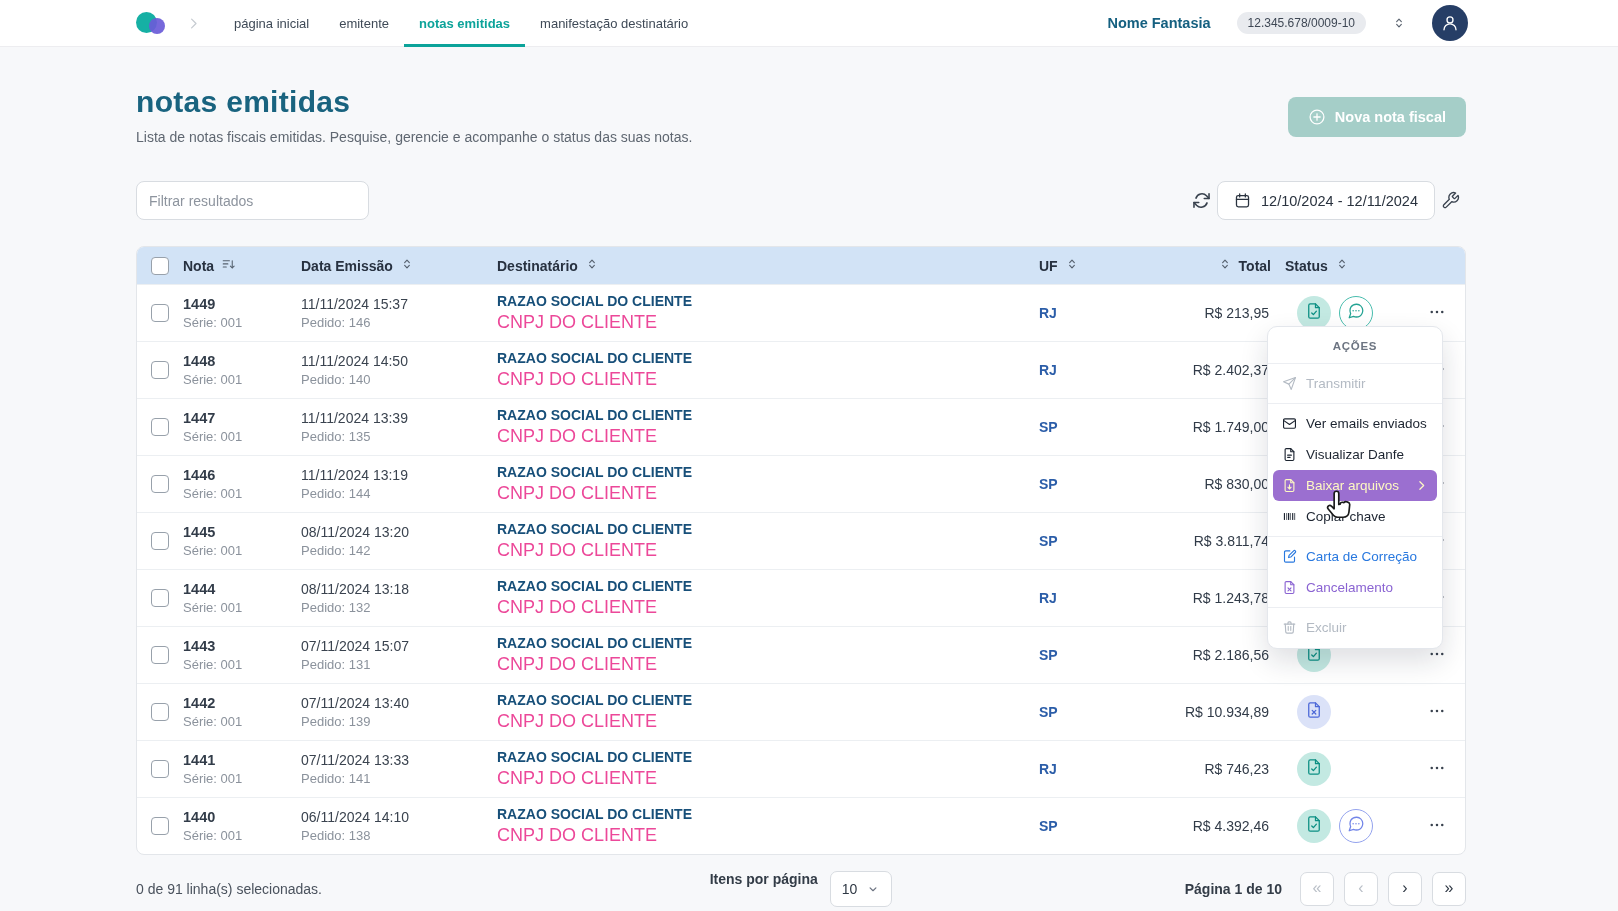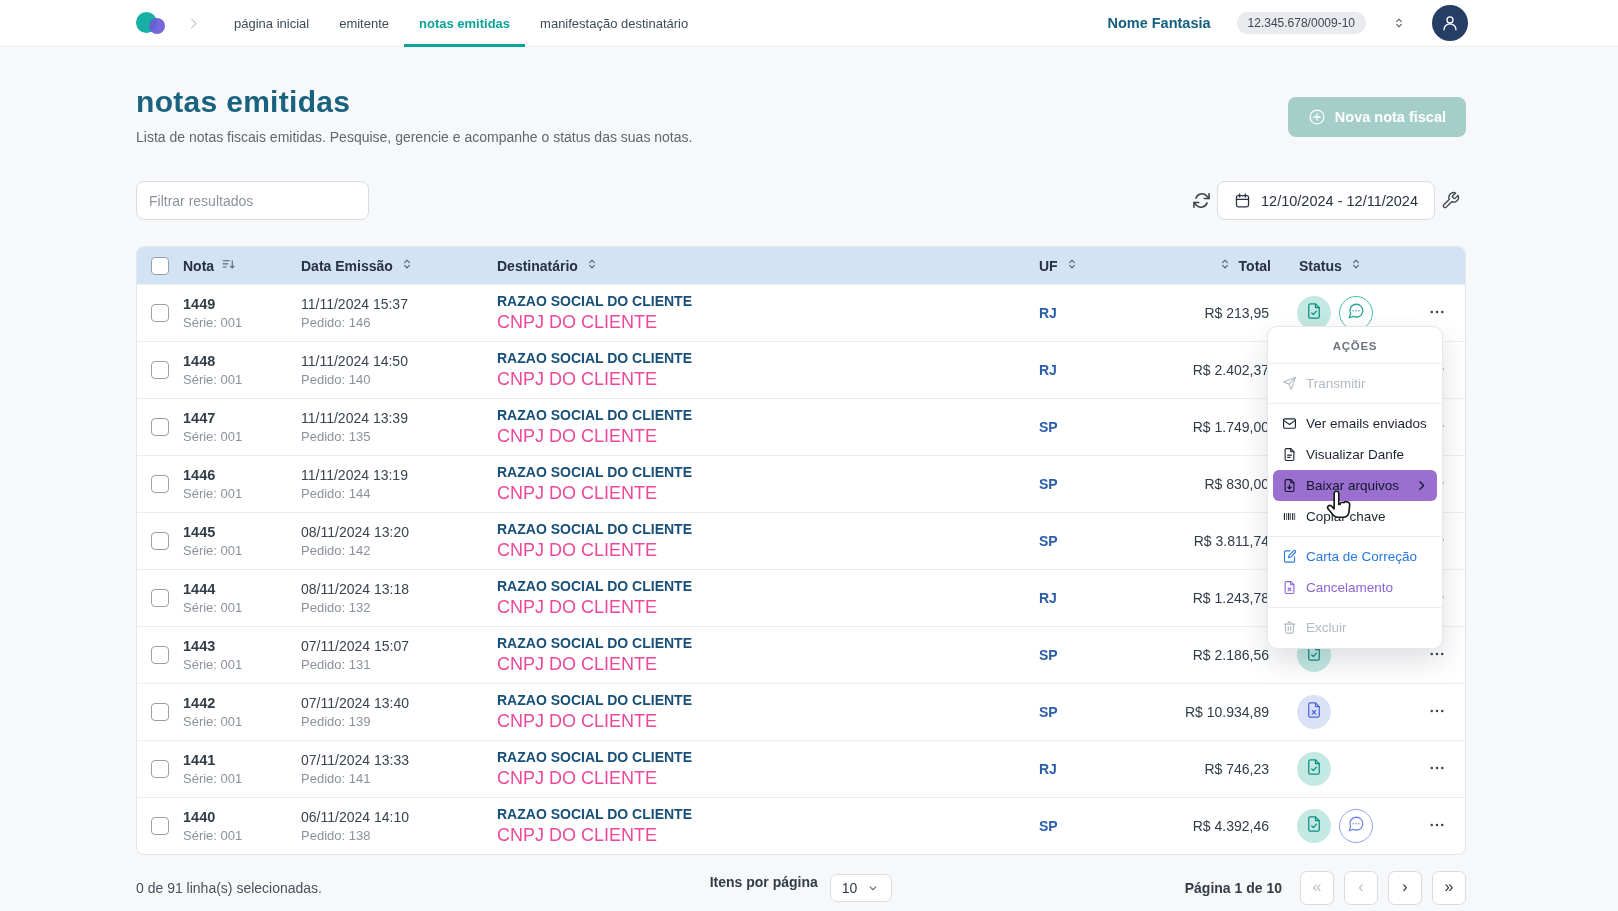--- a/index.html
+++ b/index.html
@@ -36,21 +36,21 @@
   .date-btn{display:flex;align-items:center;gap:10px;height:39px;background:#fff;border:1px solid #d8dce1;border-radius:8px;padding:0 16px;font-size:14.5px;color:#2a333f;cursor:pointer;font-family:inherit}
 
   
   .table-card{margin-top:26px;background:#fff;border:1px solid #e3e6ea;border-radius:8px;overflow:hidden}
   .thead,.trow{display:grid;grid-template-columns:46px 118px 196px 1fr 110px 122px 138px 56px;align-items:center}
   .thead{background:#d2e3f6;height:37px;font-weight:700;font-size:14px;color:#273140}
   .th{display:flex;align-items:center;gap:7px}
   .th .sort{color:#55606e;display:flex}
   .c-cb{display:flex;justify-content:center}
   .c-total{justify-content:flex-end}
-  .c-status-h{padding-left:28px}
+  .c-status-h{padding-left:14px}
   .cb{width:18px;height:18px;border:1.5px solid #98a1ab;border-radius:4px;background:#fff;display:inline-block;cursor:pointer}
   .trow{border-top:1px solid #eceff2;min-height:56px;padding:8px 0}
   .main{font-weight:700;font-size:14.5px;color:#323c49}
   .main2{font-size:14px;color:#3a434f}
   .sub{font-size:13px;color:#8b929c;margin-top:3px}
   .dest{font-weight:700;font-size:14px;color:#174f79;cursor:pointer}
   .sub2{font-size:18px;color:#ec4899;margin-top:3px}
   .uf{font-weight:700;color:#2b5da8;font-size:14px}
   .total{text-align:right;font-size:14px;color:#313b48;padding-right:2px}
   .c-status{display:flex;gap:8px;padding-left:26px}
@@ -59,33 +59,33 @@
   .st-chat-t{background:#fff;border:1.5px solid #49bdae;color:#23a393}
   .st-err{background:#dbe2f8;color:#4c68d7}
   .st-chat-i{background:#fff;border:1.5px solid #94a3ee;color:#7285e8}
   .c-dots{display:flex;justify-content:center}
   .dots{background:none;border:none;color:#39424e;cursor:pointer;display:flex;padding:4px}
 
   
   .table-footer{display:flex;align-items:center;margin-top:16px;font-size:14px;color:#4a525d}
   .tf-left{flex:1}
   .per-page{display:flex;align-items:flex-start;gap:12px;color:#333c47;font-weight:700}
-  .pp-select{display:flex;align-items:center;gap:9px;height:28px;padding:0 11px;background:#fff;border:1px solid #d8dce1;border-radius:7px;font-size:14px;cursor:pointer;font-family:inherit;color:#2f3844}
+  .pp-select{display:flex;align-items:center;gap:9px;height:36px;padding:0 11px;background:#fff;border:1px solid #d8dce1;border-radius:7px;font-size:14px;cursor:pointer;font-family:inherit;color:#2f3844}
   .tf-right{flex:1;display:flex;justify-content:flex-end;align-items:center;gap:10px}
   .page-info{font-weight:700;color:#333c47;margin-right:8px}
   .pg-btn{width:34px;height:34px;background:#fff;border:1px solid #d8dce1;border-radius:7px;font-size:16px;color:#2f3844;cursor:pointer;display:flex;align-items:center;justify-content:center;font-family:inherit;padding-bottom:3px}
   .pg-btn.disabled{color:#b9bfc7;cursor:default}
 
   
   .menu{position:absolute;left:1267px;top:326px;width:176px;background:#fff;border:1px solid #e4e7ec;border-radius:10px;box-shadow:0 12px 28px rgba(20,30,50,.14);padding:5px;z-index:20}
   .menu-title{text-align:center;font-size:11.5px;font-weight:700;letter-spacing:.06em;color:#6d7582;padding:8px 0 7px}
   .menu-divider{height:1px;background:#eceef2;margin:4px -5px}
   .menu-item{display:flex;align-items:center;gap:9px;padding:8px 9px;font-size:13.5px;color:#1c2430;border-radius:6px;cursor:pointer;white-space:nowrap}
   .menu-item.disabled{color:#b3bac3;cursor:default}
-  .menu-item.highlighted{background:#9b6fd0;color:#0f172a}
+  .menu-item.highlighted{background:#9b6fd0;color:#fef9c3}
   .menu-item .sub-chev{margin-left:auto;display:flex}
   .menu-item.clr-blue{color:#2878df}
   .menu-item.clr-purple{color:#8a63d2}
   .menu-item .mi{display:flex;flex:none}
 
   .cursor{position:absolute;left:1322px;top:490px;z-index:30;pointer-events:none}
 </style>
 </head>
 <body>
 

